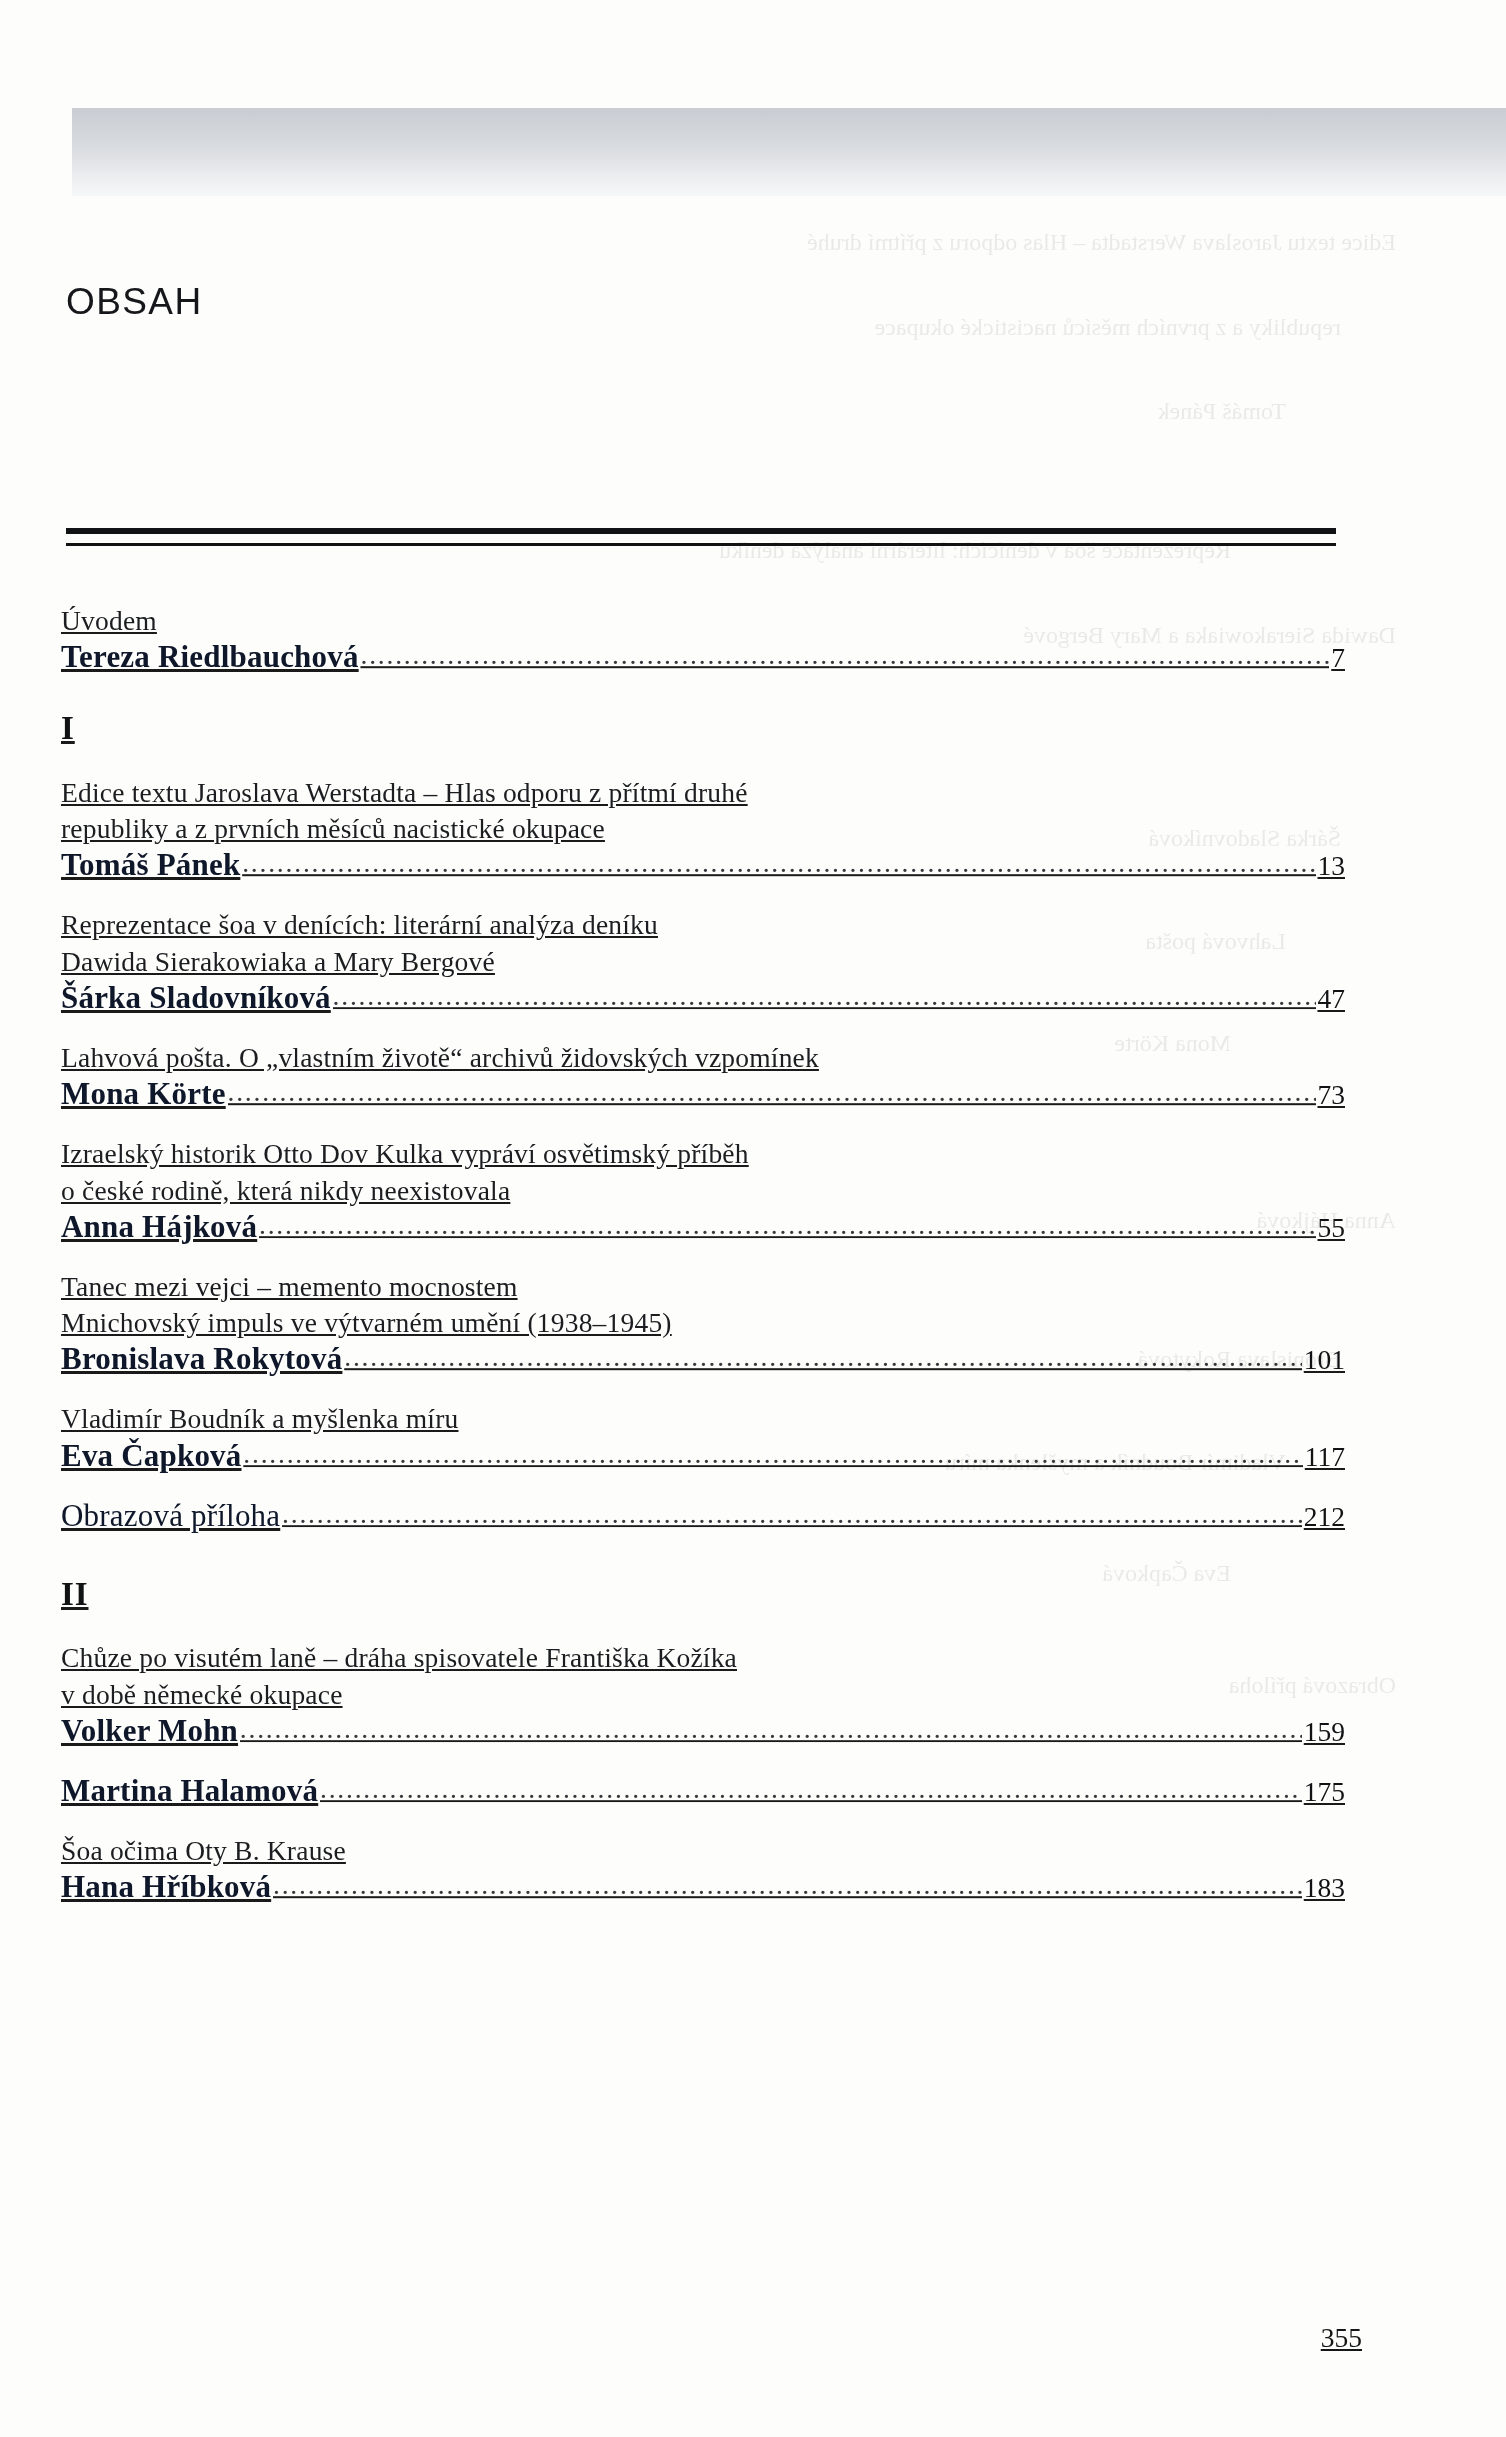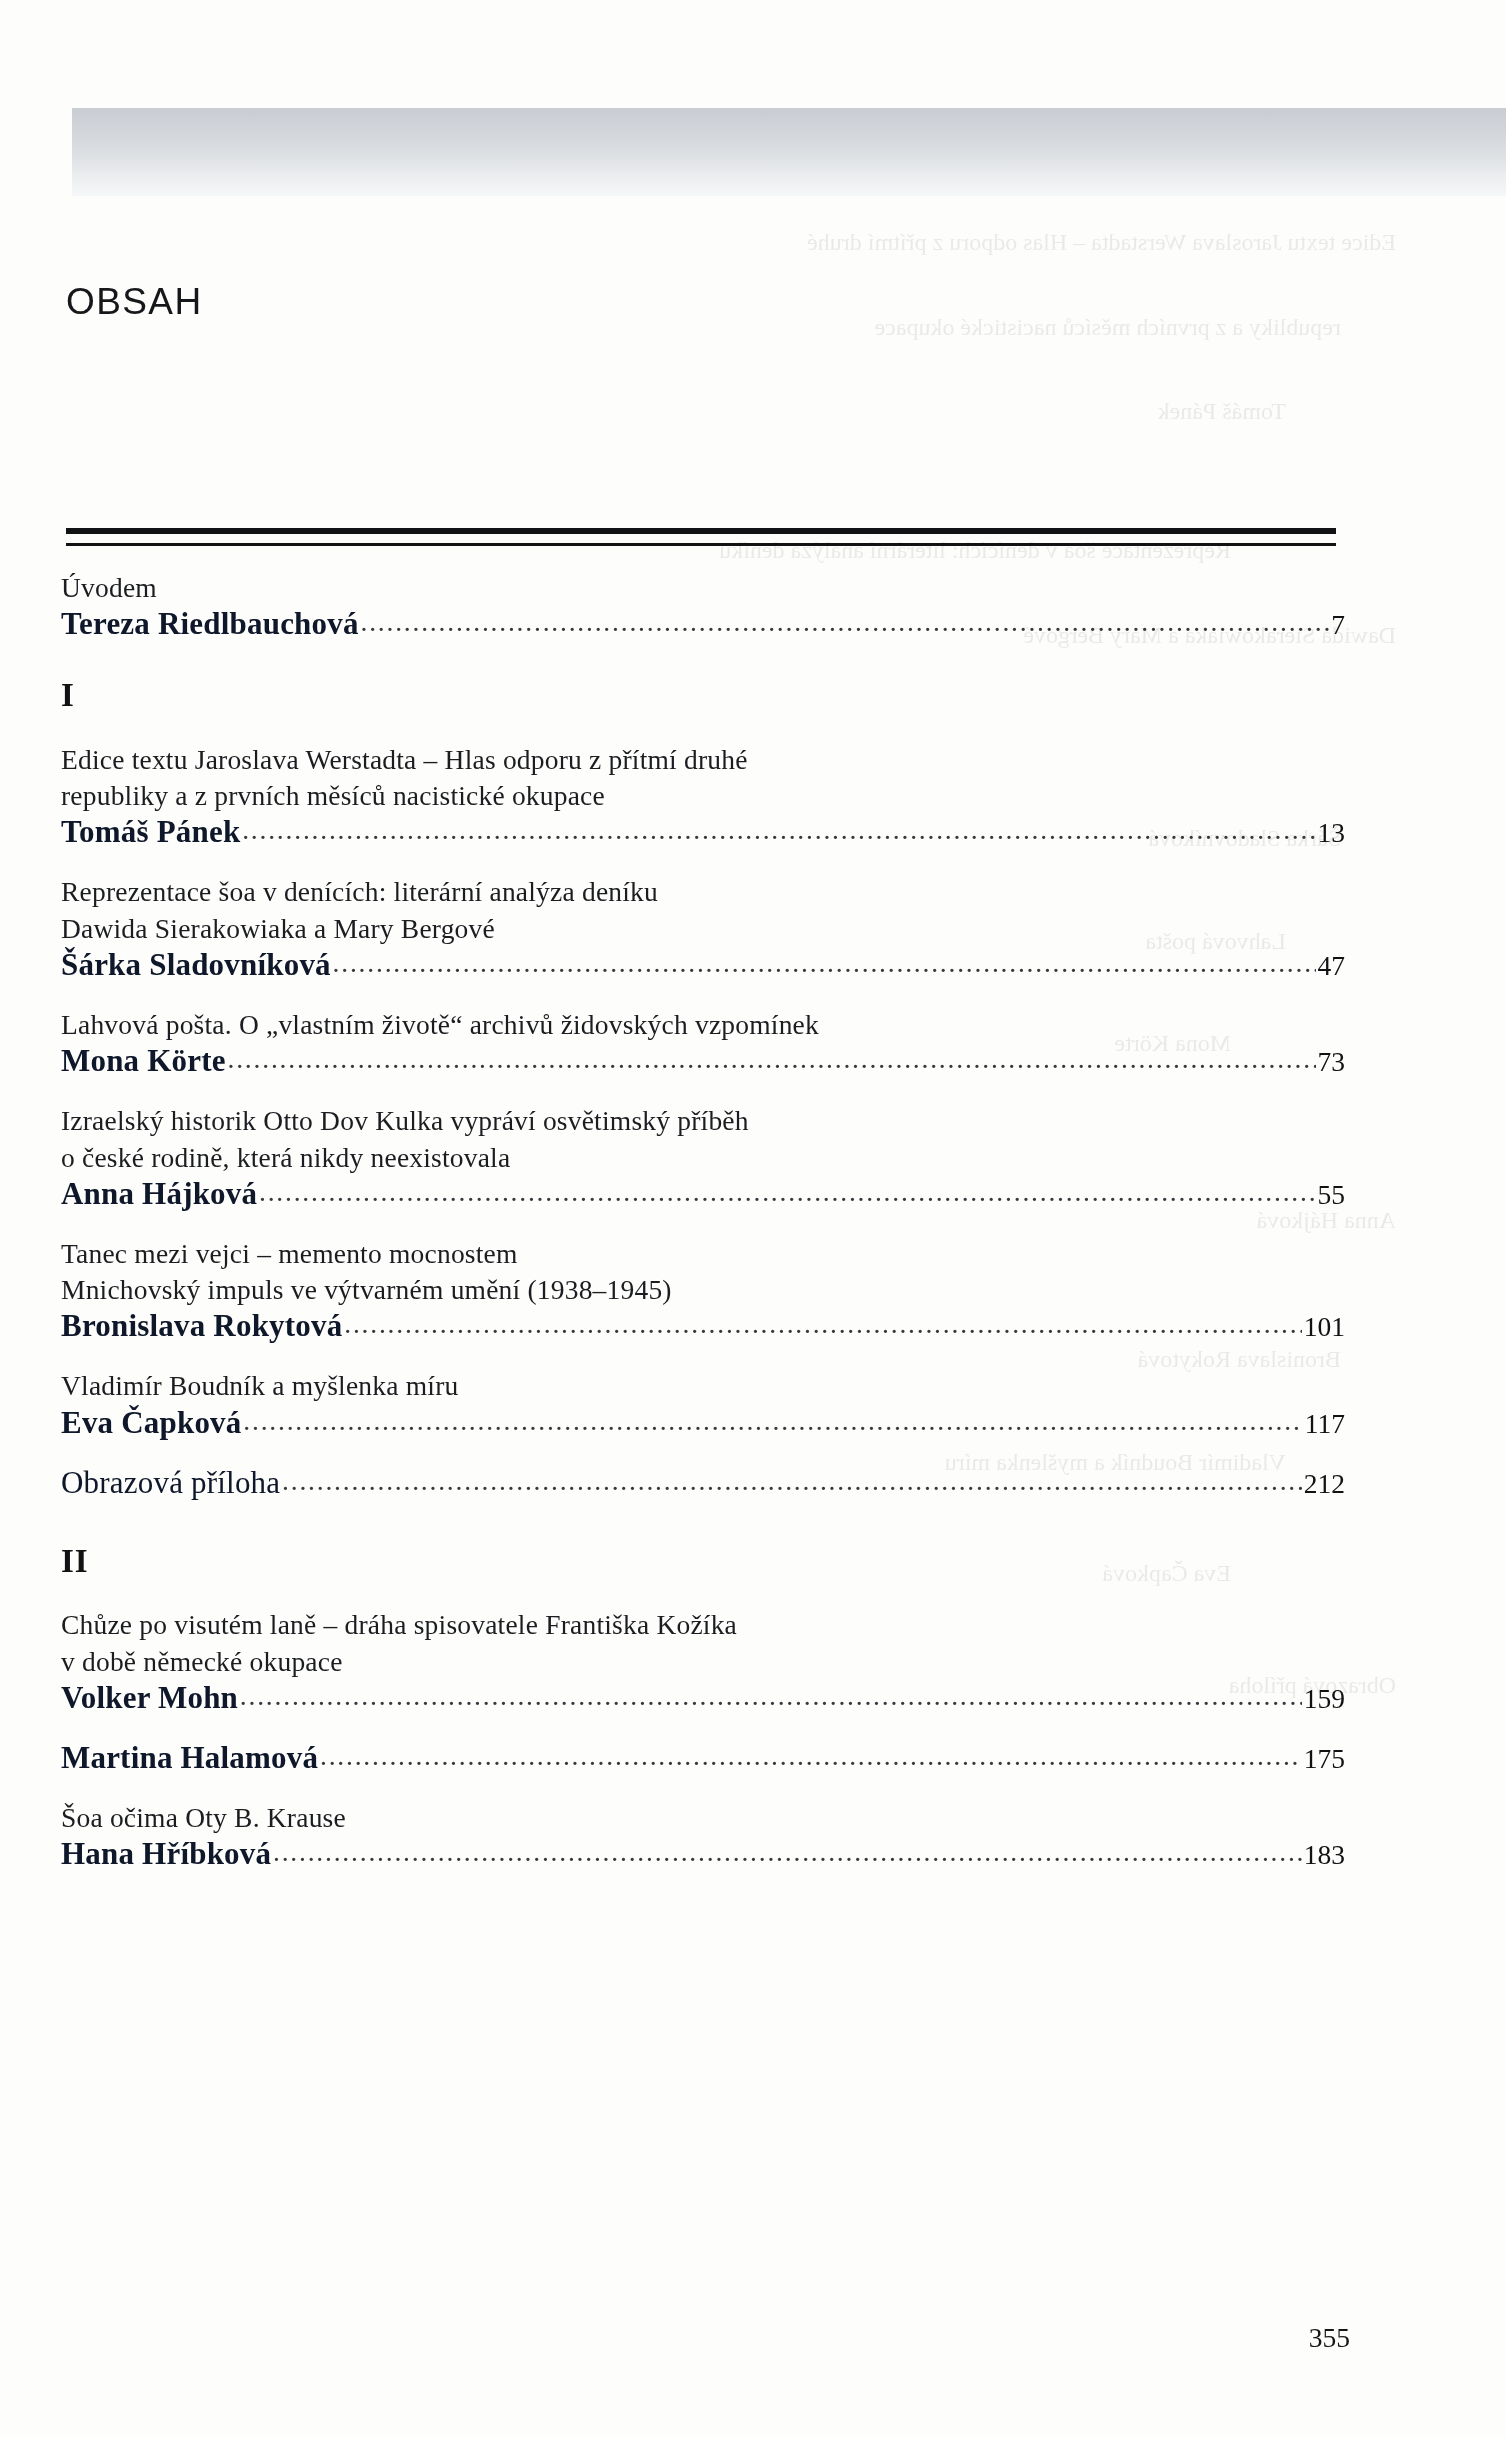--- a/index.html
+++ b/index.html
@@ -82,22 +82,23 @@
     left: 66px;
     width: 1270px;
     background: #111214;
   }
   .rule-thick { top: 528px; height: 6.4px; }
   .rule-thin  { top: 543px; height: 2.8px; }
 
   .toc {
     position: absolute;
     left: 61px;
-    top: 570px;
+    top: 603px;
     width: 1284px;
+    text-decoration: underline;
   }
 
   .entry {
     margin-bottom: 24px;
   }
   .entry .desc {
     font-size: 27.5px;
     line-height: 1.32;
     color: #1b1d20;
     letter-spacing: 0.2px;
@@ -135,24 +136,25 @@
     font-weight: bold;
     font-size: 33px;
     letter-spacing: 0.9px;
     color: #111214;
     margin: 42px 0 27.5px 0;
   }
   .section-num.first { margin-top: 35px; }
 
   .folio {
     position: absolute;
-    right: 156px;
+    right: 144px;
     bottom: 84px;
     font-size: 27.5px;
     color: #141517;
+    text-decoration: underline;
   }
 </style>
 </head>
 <body>
 
 <div class="page">
 
   <div class="scan-band"></div>
   <div class="scan-band-2"></div>
 

